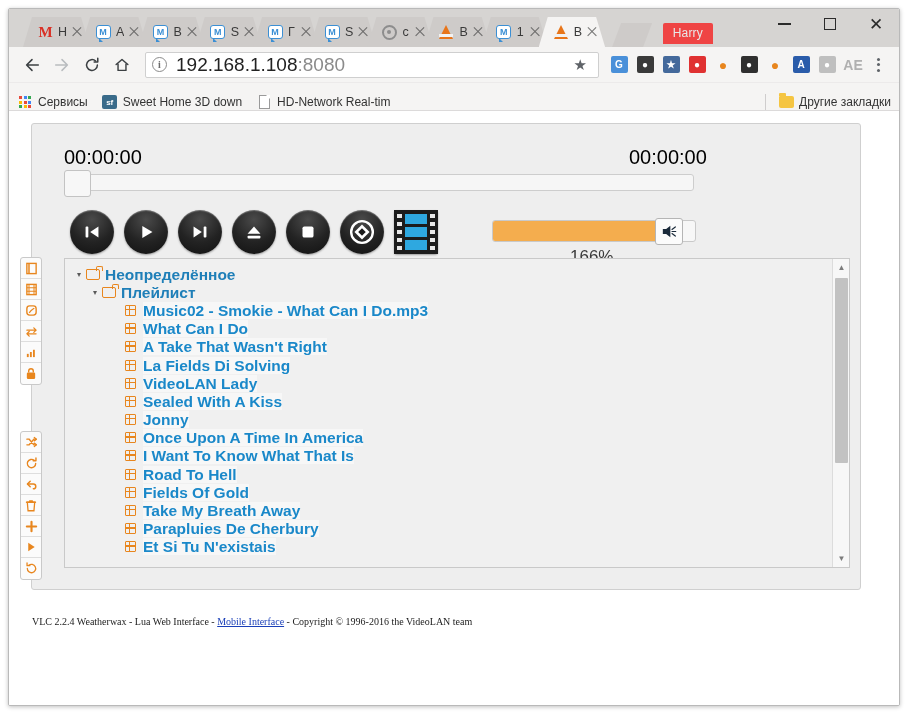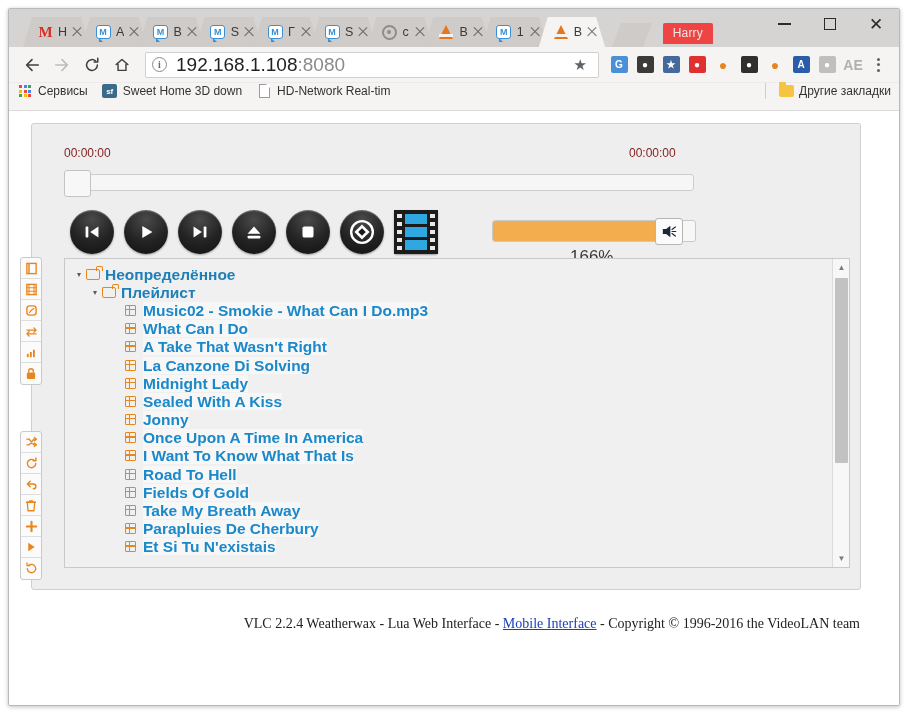--- a/index.html
+++ b/index.html
@@ -169,21 +169,21 @@
     display: flex; align-items: center; justify-content: center;
     color: #fff; font-size: 10px; font-weight: bold;
   }
   .menu-dots { width: 26px; height: 26px; display:flex; flex-direction: column;
     align-items: center; justify-content: center; gap: 2.5px; }
   .menu-dots i { width: 3px; height: 3px; background: #5f6368; border-radius: 50%; display:block; }
 
   
   .bookmarks {
     height: 28px; background: #f5f4f3;
-    display: flex; align-items: flex-start;
+    display: flex; align-items: flex-end;
     padding: 0 8px; border-bottom: 1px solid #dcdada;
     font-size: 12px; color: #333;
   }
   .bm { display: flex; align-items: center; margin-right: 14px; white-space: nowrap; }
   .bm-ico { width: 16px; height: 16px; margin-right: 5px; flex: 0 0 16px;
             display:flex; align-items:center; justify-content:center; }
   .apps-grid { display: grid; grid-template-columns: repeat(3, 3px);
                grid-template-rows: repeat(3, 3px); gap: 1.5px; }
   .apps-grid i { display:block; width: 3px; height: 3px; }
   .sf-box { width: 15px; height: 14px; background: #3a6b8a; border-radius: 2px;
@@ -232,21 +232,21 @@
   .vt-btn:last-child { border-bottom: none; }
   .vt-btn svg { display: block; }
 
   
   .times {
     position: absolute; left: 32px; top: 22px; right: 20px;
     height: 24px;
   }
   .time-left, .time-right {
     position: absolute; top: 0;
-    font-size: 12px; color: #7f1d1d;
+    font-size: 20px; color: #000000;
     font-family: "Liberation Sans", sans-serif;
   }
   .time-left { left: 0; }
   .time-right { left: 565px; }
 
   .seekbar {
     position: absolute; left: 32px; top: 50px;
     width: 630px; height: 17px;
     background: #f6f6f6;
     border: 1px solid #cdcdcd; border-radius: 3px;
@@ -362,23 +362,23 @@
   .sb-arrow.down { bottom: 0; }
   .sb-thumb {
     position: absolute; left: 2px; width: 13px;
     top: 19px; height: 185px;
     background: #c2c2c2; border-radius: 1px;
   }
 
   
   .vlc-footer {
     position: absolute; left: 0; right: 0; top: 492px;
-    text-align: right;
+    text-align: left;
     font-family: "Liberation Serif", serif;
-    font-size: 14px; color: #222;
+    font-size: 10px; color: #222;
   }
   .vlc-footer a { color: #1a3fb8; }
 </style>
 </head>
 <body>
 
 <div class="window">
 
   <div class="tabstrip">
     <div class="tabs" id="tabs-host">
@@ -699,28 +699,28 @@
               <span class="pl-ico">
                 <span class="file-orange"></span>
               </span>
               <span class="pl-label">A Take That Wasn't Right</span>
             </div>
             <div class="pl-row lvl2">
               <span class="pl-arrow"></span>
               <span class="pl-ico">
                 <span class="file-orange"></span>
               </span>
-              <span class="pl-label">La Canzone Di Solving</span>
-            </div>
-            <div class="pl-row lvl2">
-              <span class="pl-arrow"></span>
-              <span class="pl-ico">
-                <span class="file-orange"></span>
-              </span>
-              <span class="pl-label">Midnight Lady</span>
+              <span class="pl-label">La Fields Di Solving</span>
+            </div>
+            <div class="pl-row lvl2">
+              <span class="pl-arrow"></span>
+              <span class="pl-ico">
+                <span class="file-orange"></span>
+              </span>
+              <span class="pl-label">VideoLAN Lady</span>
             </div>
             <div class="pl-row lvl2">
               <span class="pl-arrow"></span>
               <span class="pl-ico">
                 <span class="file-orange"></span>
               </span>
               <span class="pl-label">Sealed With A Kiss</span>
             </div>
             <div class="pl-row lvl2">
               <span class="pl-arrow"></span>

